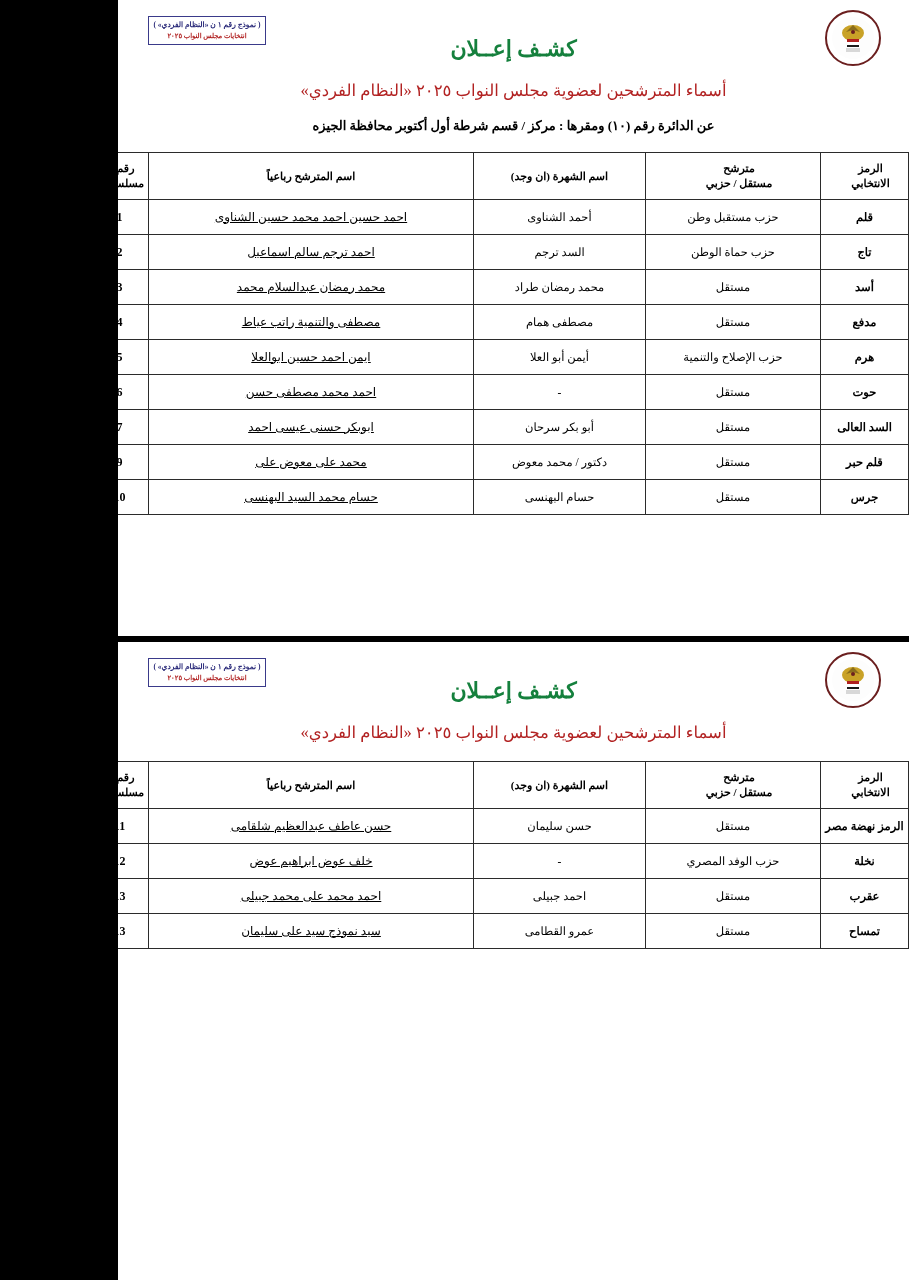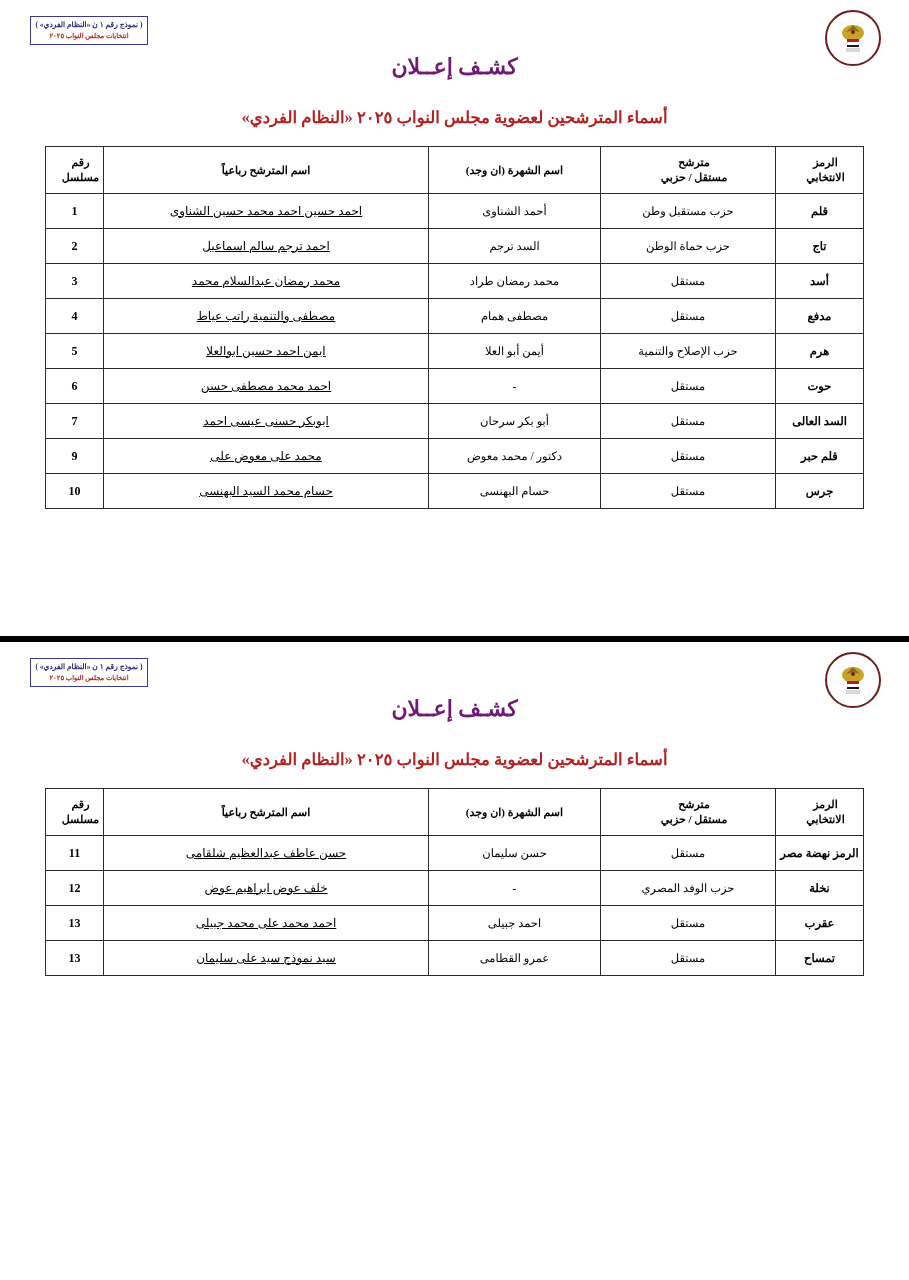--- a/index.html
+++ b/index.html
@@ -7,21 +7,21 @@
     padding: 0;
     background: #000000;
   }
   body {
     width: 909px;
     font-family: "Liberation Serif", "DejaVu Serif", serif;
     -webkit-font-smoothing: antialiased;
   }
   .page {
     position: relative;
-    width: 909px;
+    width: 791px;
     background: #ffffff;
     box-sizing: border-box;
     overflow: hidden;
   }
   .page-1 { height: 636px; }
   .page-gap { height: 6px; background: #000000; }
   .page-2 { height: 638px; }
 
   
   .stamp {
@@ -73,33 +73,33 @@
     background: #fdfdfd;
     position: relative;
     display: flex;
     align-items: center;
     justify-content: center;
   }
   .emblem svg { display: block; }
 
   h1.title {
     margin: 0;
-    padding-top: 54px;
+    padding-top: 36px;
     text-align: center;
     font-size: 22px;
     font-weight: bold;
-    color: #701a75;
+    color: #15803d;
     letter-spacing: 1px;
   }
   .subtitle {
-    margin: 12px;
+    margin: 3px;
     padding-top: 16px;
     text-align: center;
     font-size: 16.5px;
-    font-weight: bold;
+    font-weight: normal;
     color: #b22222;
   }
   .district {
     margin: 0;
     padding-top: 14px;
     text-align: center;
     font-size: 13px;
     font-weight: bold;
     color: #000000;
   }
@@ -157,20 +157,21 @@
         <rect x="14" y="24" width="12" height="3" fill="#ffffff"></rect>
         <rect x="14" y="27" width="12" height="2" fill="#1a1a1a"></rect>
         <rect x="13" y="30" width="14" height="4" fill="#d8d8d8"></rect>
         <circle cx="20" cy="14" r="2" fill="#6b1f1f"></circle>
       </svg>
     </div>
   </div>
 
   <h1 class="title">كشـف إعــلان</h1>
   <p class="subtitle">أسماء المترشحين لعضوية مجلس النواب ٢٠٢٥ «النظام الفردي»</p>
+  <p class="district">عن الدائرة رقم (١٠)   ومقرها : مركز / قسم شرطة أول أكتوبر   محافظة  الجيزه</p>
 
   <table class="candidates">
     <colgroup>
       <col class="c-symbol">
         <col class="c-party">
         <col class="c-fame">
         <col class="c-name">
         <col class="c-num">
     </colgroup>
     <thead>

